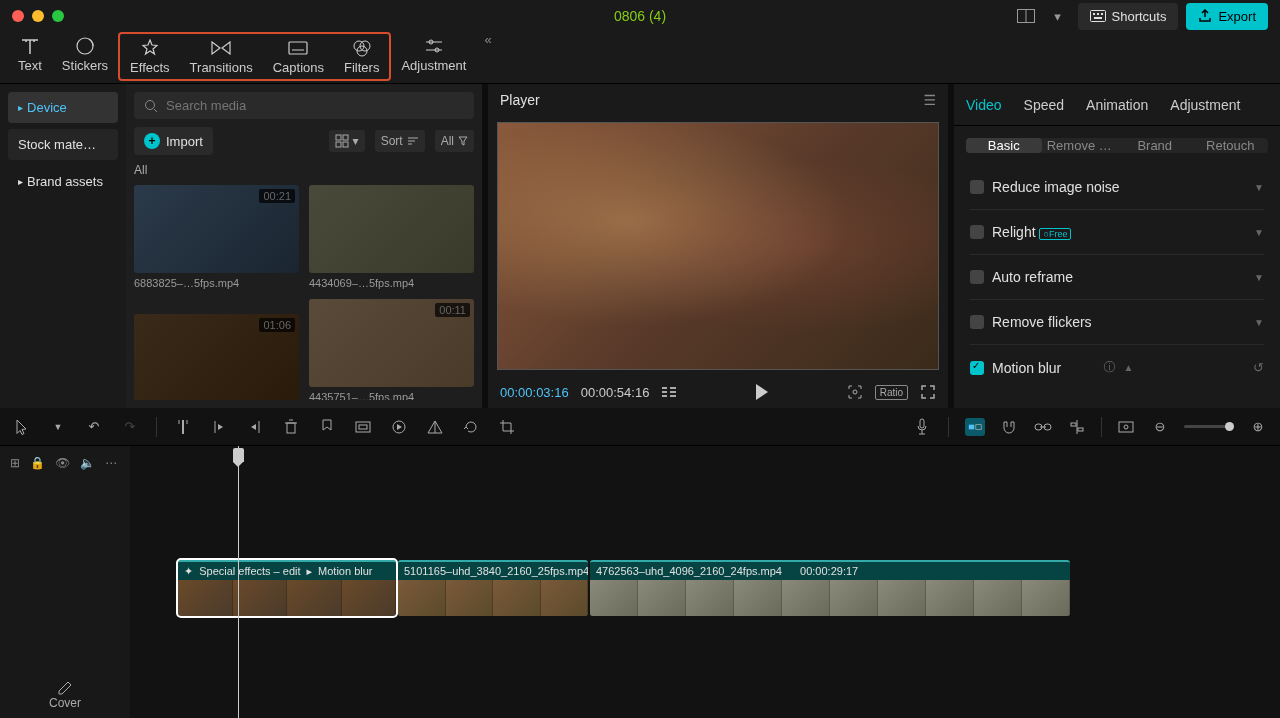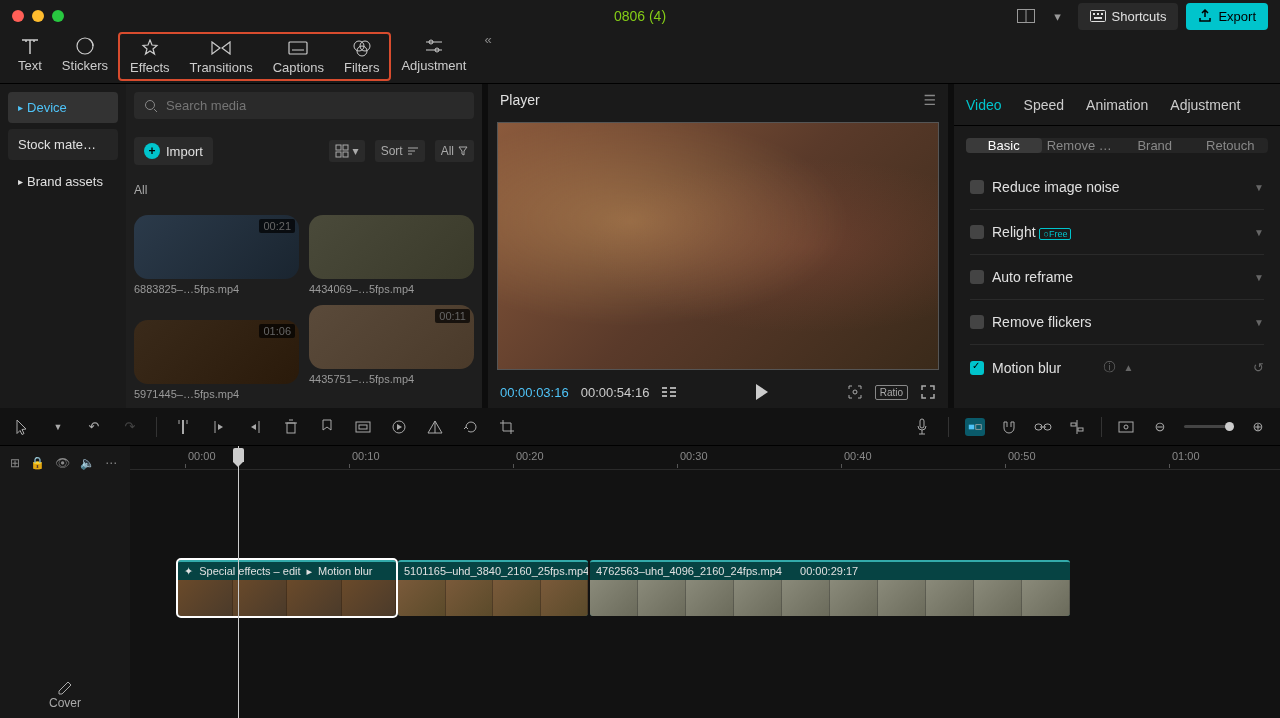--- a/index.html
+++ b/index.html
@@ -40,21 +40,21 @@
 .search-box { background: #2a2a2a; border-radius: 4px; padding: 6px 10px; display: flex; align-items: center; gap: 8px; color: #888; }
 .search-box input { background: none; border: none; outline: none; color: #ccc; flex: 1; font-size: 13px; }
 .media-toolbar { display: flex; align-items: center; gap: 10px; }
 .import-btn { display: flex; align-items: center; gap: 6px; background:#2a2a2a; padding:6px 10px; border-radius:4px; cursor:pointer;}
 .import-plus { width:16px; height:16px; border-radius:50%; background:#00c4cc; color:#000; display:flex; align-items:center; justify-content:center; font-size:12px; font-weight:bold;}
 .media-tool-spacer { flex: 1; }
 .media-tool { color: #aaa; cursor: pointer; display:flex; align-items:center; gap:4px; font-size:12px; padding:4px 6px; background:#2a2a2a; border-radius:3px;}
 .media-section-label { font-size: 12px; color: #aaa; }
 .media-grid { display: grid; grid-template-columns: 1fr 1fr; gap: 10px; overflow-y:auto;}
 .media-item { cursor: pointer; }
-.media-thumb { width: 100%; height: 64px; background: #333; border-radius: 14px; position: relative; display:flex; align-items:center; justify-content:center; color:#666; font-size:11px;}
+.media-thumb { width: 100%; height: 88px; background: #333; border-radius: 3px; position: relative; display:flex; align-items:center; justify-content:center; color:#666; font-size:11px;}
 .media-thumb.t1{background:linear-gradient(135deg,#2b3a4a,#1a2530);}
 .media-thumb.t2{background:linear-gradient(135deg,#4a4a3a,#3a3a2a);}
 .media-thumb.t3{background:linear-gradient(135deg,#3a2a1a,#2a1a0a);margin-top:15px;}
 .media-thumb.t4{background:linear-gradient(135deg,#5a4a3a,#4a3a2a);}
 .media-duration { position: absolute; top: 4px; right: 4px; background: rgba(0,0,0,0.7); padding: 1px 4px; border-radius: 2px; font-size: 11px; }
 .media-name { font-size: 11px; color: #999; margin-top: 4px; white-space: nowrap; overflow: hidden; text-overflow: ellipsis; }
 
 
 .player-panel { flex: 1; background: #1a1a1a; margin: 0 6px; display: flex; flex-direction: column; }
 .player-header { display: flex; align-items: flex-end; padding: 8px 12px; font-size: 14px; }
@@ -522,29 +522,20 @@
         <div class="track-ctrl">⋯</div>
       </div>
       <div class="cover-btn">
         <svg width="16" height="16" viewBox="0 0 16 16">
             <path d="M11 2l3 3-9 9H2v-3z" fill="none" stroke="currentColor"></path>
           </svg>
         <span>Cover</span>
       </div>
     </div>
     <div class="timeline-tracks">
-      <div class="ruler">
-        <div class="ruler-tick" style="left:58px">00:00</div>
-        <div class="ruler-tick" style="left:222px">00:10</div>
-        <div class="ruler-tick" style="left:386px">00:20</div>
-        <div class="ruler-tick" style="left:550px">00:30</div>
-        <div class="ruler-tick" style="left:714px">00:40</div>
-        <div class="ruler-tick" style="left:878px">00:50</div>
-        <div class="ruler-tick" style="left:1042px">01:00</div>
-      </div>
       <div class="playhead" style="left:108px">
           <div class="playhead-head"></div>
         </div>
       <div class="track-row">
         <div class="clip selected" style="left:48px;width:218px">
           <div class="clip-header">
               <span>✦</span>
               <span>Special effects – edit</span>
               <span>▸</span>
               <span>Motion blur</span>

